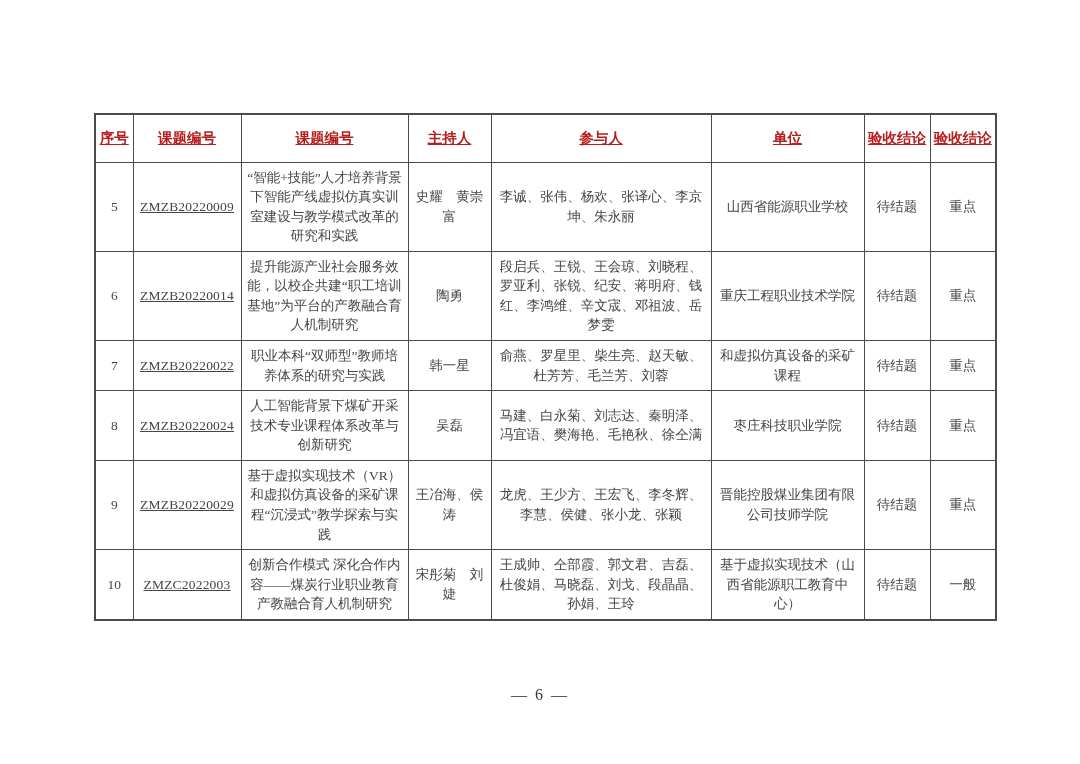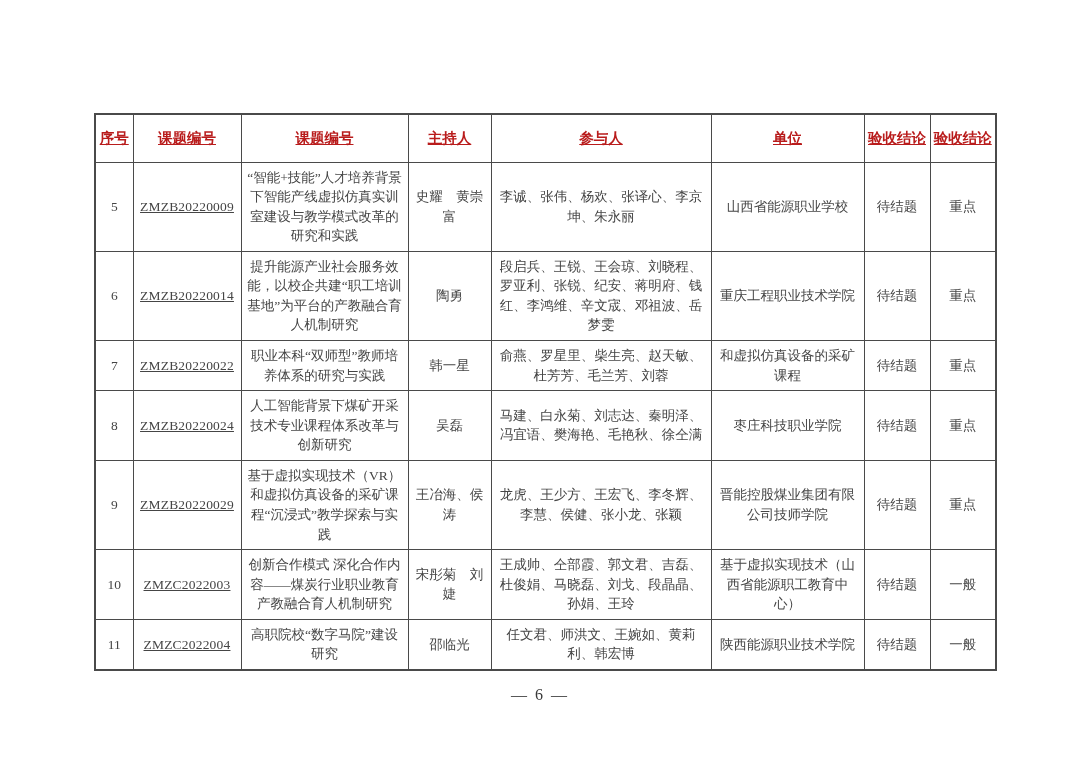--- a/index.html
+++ b/index.html
@@ -136,28 +136,18 @@
         <tr>
           <td class="cell-no">10</td>
           <td class="cell-id">ZMZC2022003</td>
           <td class="cell-name">创新合作模式 深化合作内容——煤炭行业职业教育产教融合育人机制研究</td>
           <td class="cell-host">宋彤菊　刘婕</td>
           <td class="cell-participants">王成帅、仝部霞、郭文君、吉磊、杜俊娟、马晓磊、刘戈、段晶晶、孙娟、王玲</td>
           <td class="cell-unit">基于虚拟实现技术（山西省能源职工教育中心）</td>
           <td class="cell-conclusion">待结题</td>
           <td class="cell-level">一般</td>
         </tr>
-        <tr>
-          <td class="cell-no">11</td>
-          <td class="cell-id">ZMZC2022004</td>
-          <td class="cell-name">高职院校“数字马院”建设研究</td>
-          <td class="cell-host">邵临光</td>
-          <td class="cell-participants">任文君、师洪文、王婉如、黄莉利、韩宏博</td>
-          <td class="cell-unit">陕西能源职业技术学院</td>
-          <td class="cell-conclusion">待结题</td>
-          <td class="cell-level">一般</td>
-        </tr>
       </tbody>
   </table>
 
   <div class="footer">— 6 —</div>
 
 </div>
 
 </body></html>

